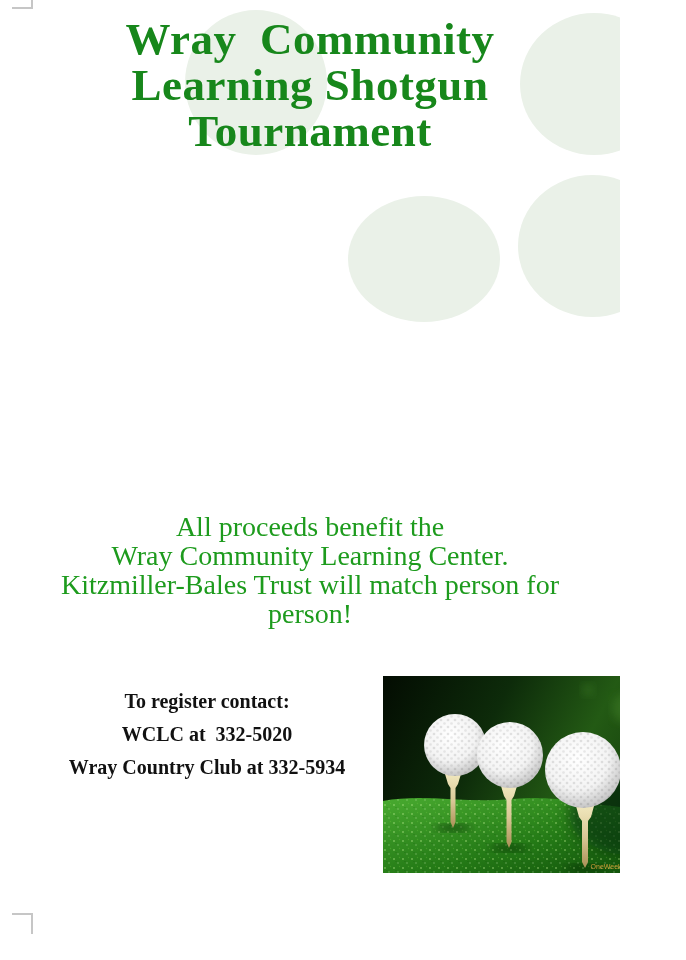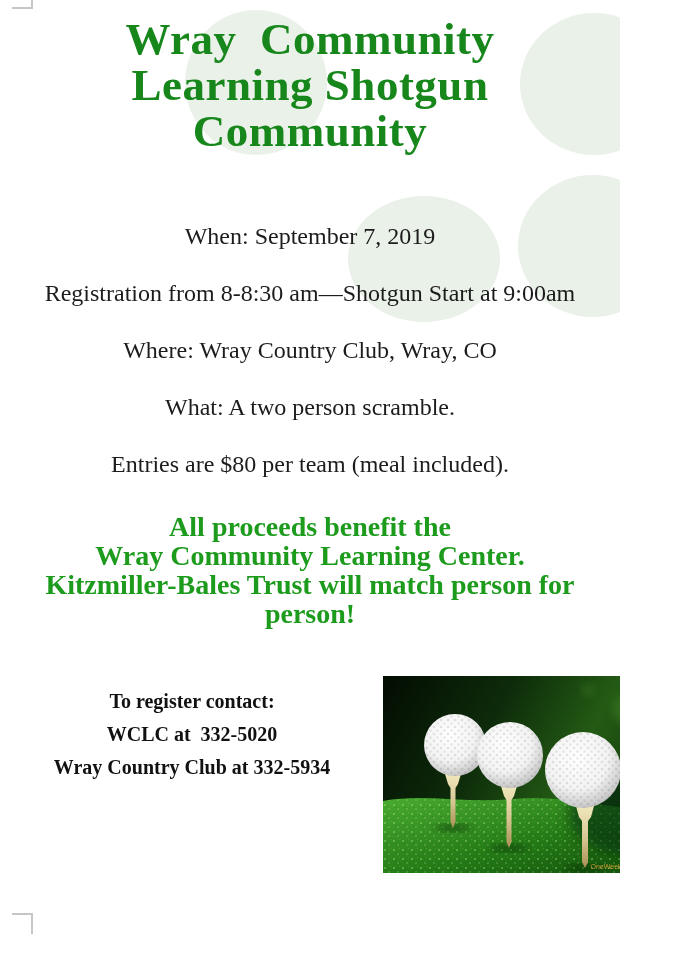--- a/index.html
+++ b/index.html
@@ -25,24 +25,24 @@
     top:16px; font-size:45px; line-height:46px; font-weight:bold;
     color:#17871b; letter-spacing:.5px;
   }
   #title span, #benefit span { display:block; white-space:pre-wrap; }
   #details { top:222px; }
   #details p {
     margin:0 0 29px 0; font-size:24px; line-height:28px; color:#1c1c1c;
     white-space:pre-wrap;
   }
   #benefit {
-    top:512px; font-size:28px; line-height:29px; font-weight:bold;
+    top:512px; font-size:28px; line-height:29px; font-weight:normal;
     color:#1d9b1d;
   }
-  #contact { position:absolute; left:27px; top:690px; width:330px; text-align:center; }
+  #contact { position:absolute; left:42px; top:690px; width:330px; text-align:center; }
   #contact p {
     margin:0 0 11px 0; font-size:20px; line-height:22px; font-weight:bold;
     color:#111111; white-space:pre-wrap;
   }
   #photo {
     position:absolute; left:383px; top:676px; width:293px; height:197px;
     background:#0a2408;
   }
   #photo svg { display:block; }
 </style>
@@ -57,30 +57,23 @@
   <div class="mark" id="mark-br"></div>
 
   <div class="bg-circle" id="circle-a"></div>
   <div class="bg-circle" id="circle-b"></div>
   <div class="bg-circle" id="circle-c"></div>
   <div class="bg-circle" id="circle-d"></div>
 
   <div class="centered" id="title">
     <span>Wray  Community</span>
     <span>Learning Shotgun</span>
-    <span>Community</span>
+    <span>Tournament</span>
   </div>
 
-  <div class="centered" id="details">
-    <p>When: September 7, 2019</p>
-    <p>Registration from 8-8:30 am—Shotgun Start at 9:00am</p>
-    <p>Where: Wray Country Club, Wray, CO</p>
-    <p>What: A two person scramble.</p>
-    <p>Entries are $80 per team (meal included).</p>
-  </div>
 
   <div class="centered" id="benefit">
     <span>All proceeds benefit the</span>
     <span>Wray Community Learning Center.</span>
     <span>Kitzmiller-Bales Trust will match person for</span>
     <span>person!</span>
   </div>
 
   <div id="contact">
     <p>To register contact:</p>

